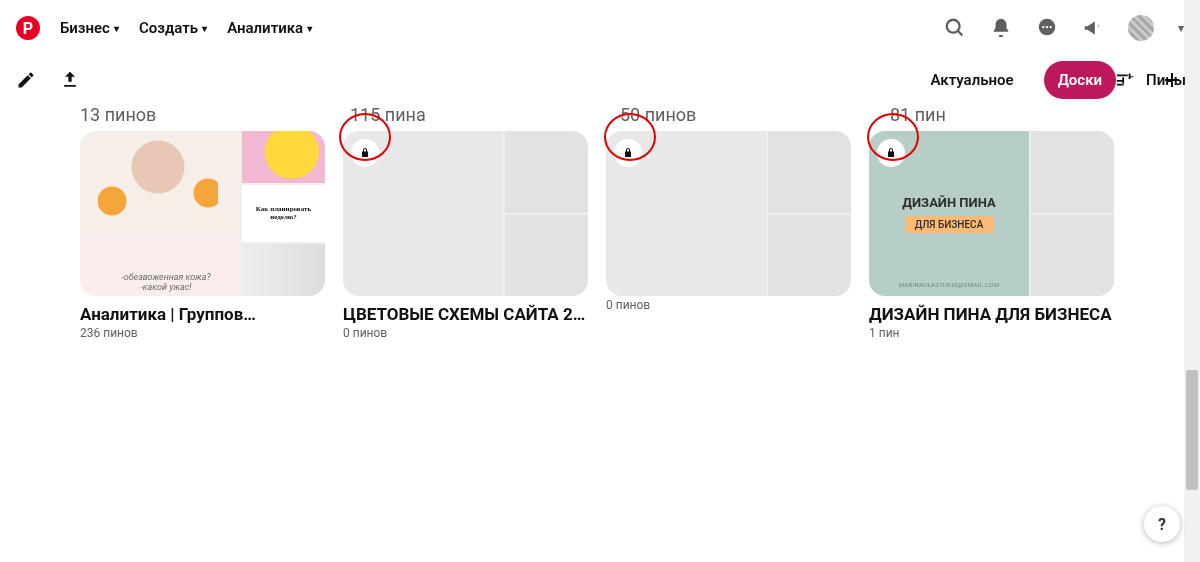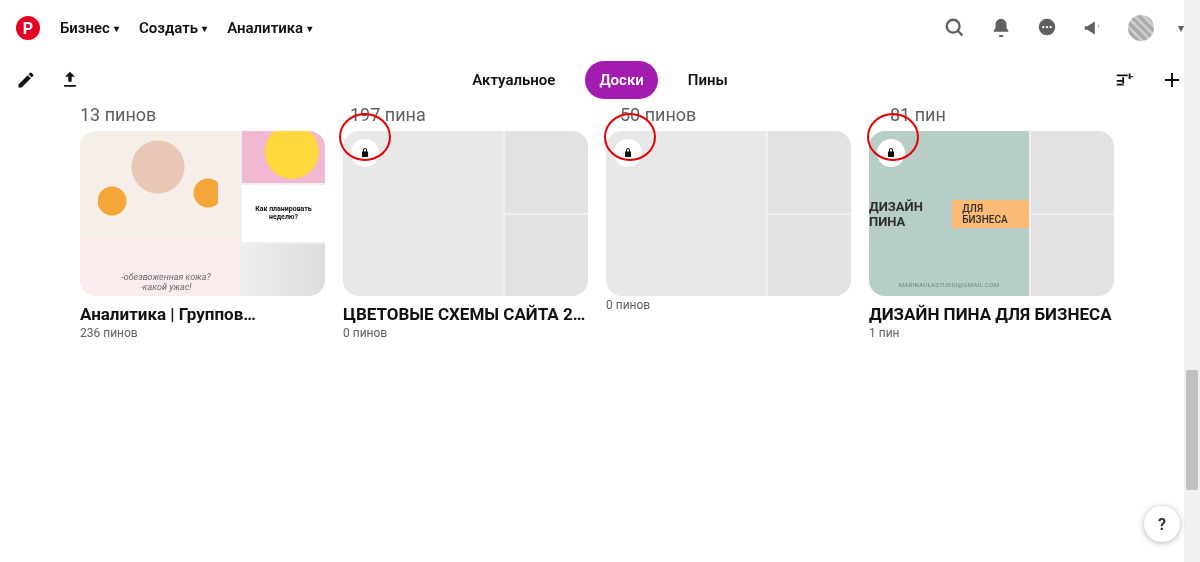--- a/index.html
+++ b/index.html
@@ -5,46 +5,46 @@
   * { box-sizing: border-box; margin: 0; padding: 0; }
   body { font-family: -apple-system, BlinkMacSystemFont, "Segoe UI", Roboto, sans-serif; background: #fff; color: #111; width: 1200px; height: 562px; overflow: hidden; position: relative; }
   .topbar { display: flex; align-items: center; justify-content: space-between; padding: 8px 16px; height: 56px; }
   .tb-left { display: flex; align-items: center; gap: 20px; }
   .logo { width: 24px; height: 24px; background: #e60023; border-radius: 50%; display:flex; align-items:center; justify-content:center; color:#fff; font-weight:bold; font-size:16px; }
   .nav-item { display: flex; align-items: center; gap: 4px; font-weight: 600; font-size: 15px; cursor: pointer; }
   .nav-item .chev { font-size: 10px; }
   .tb-right { display: flex; align-items: center; gap: 24px; }
   .tb-icon { color: #5f5f5f; cursor: pointer; display:flex; align-items:center; justify-content:center; }
   .avatar { width: 26px; height: 26px; border-radius: 50%; background: repeating-linear-gradient(45deg,#aaa,#aaa 3px,#ccc 3px,#ccc 6px); }
-  .subbar { display:flex; align-items:center; justify-content:center; position:relative; height:48px; }
+  .subbar { display:flex; align-items:center; justify-content:flex-end; position:relative; height:48px; }
   .subbar .left-tools { position:absolute; left:16px; display:flex; gap:24px; }
   .subbar .right-tools { position:absolute; right:16px; display:flex; gap:24px; align-items:center; }
   .tabs { display:flex; gap:16px; align-items:center; }
   .tab { font-weight:600; font-size:15px; padding:10px 14px; border-radius:22px; cursor:pointer; }
-  .tab.active { background:#a21caf; color:#fff; }
+  .tab.active { background:#be185d; color:#fff; }
   .content { padding: 0 16px 0 80px; }
   .pins-row { display:flex; gap:25px; margin-bottom:6px;}
   .pins-meta { width:245px; font-size:18px; color:#5f5f5f; }
   .boards { display:flex; gap:18px; flex-wrap:wrap; }
   .board { width:245px; }
   .cover { width:245px; height:165px; border-radius:16px; overflow:hidden; display:flex; gap:2px; position:relative; background:#efefef; cursor:pointer;}
   .cover .big { flex: 0 0 160px; background:#e8e8e8; position:relative; display:flex; align-items:center; justify-content:center; }
   .cover .side { flex:1; display:flex; flex-direction:column; gap:2px; }
   .cover .side div { flex:1; background:#e2e2e2; }
   .lock-badge { position:absolute; top:8px; left:8px; width:28px; height:28px; border-radius:50%; background:#fff; display:flex; align-items:center; justify-content:center; font-size:12px; color:#111; z-index:2;}
   .board-title { font-weight:700; font-size:17px; margin-top:8px; white-space:nowrap; overflow:hidden; text-overflow:ellipsis; }
   .board-count { font-size:12px; color:#5f5f5f; margin-top:2px; }
   
   .b0 .big { background: linear-gradient(180deg,#f6efe9 0%,#f6efe9 65%,#fcecec 65%,#fcecec 100%); }
   .b0 .big::before { content:""; position:absolute; top:6px; left:18px; width:120px; height:96px; background: radial-gradient(circle at 60px 30px,#e8c8b4 26px,transparent 27px), radial-gradient(circle at 14px 64px,#f4a63a 14px,transparent 15px), radial-gradient(circle at 110px 56px,#f4a63a 14px,transparent 15px); border-radius:6px; }
   .b0 .overlay-text { position:absolute; bottom:4px; left:12px; right:0; text-align:center; font-style:italic; font-size:9px; color:#6a6a6a; }
   .b0 .side div:first-child { background: radial-gradient(circle at 60% 40%, #ffd93b 26px, #f1b8d4 28px); }
-  .b0 .side div:nth-child(2) { background:#fff; display:flex; align-items:center; justify-content:center; font-size:7px; font-weight:700; text-align:center; padding:2px;}
+  .b0 .side div:nth-child(2) { background:#fff; display:flex; align-items:center; justify-content:center; font-size:7px; font-weight:700; text-align:center; padding:2px;font-family:Liberation Serif, serif;}
   .b0 .side div:nth-child(3) { background:linear-gradient(90deg,#eee,#ddd); }
-  .b3 .big { background:#b6cec7; display:flex; flex-direction:row; align-items:center; gap:6px;}
+  .b3 .big { background:#b6cec7; display:flex; flex-direction:column; align-items:center; gap:6px;}
   .b3 .big .dp-title { font-weight:700; font-size:13px; color:#2d2d2d;}
   .b3 .big .dp-sub { background:#fdba74; color:#2d2d2d; font-size:10px; padding:3px 10px; font-weight:500;}
   .b3 .big .dp-mail { position:absolute; bottom:8px; font-size:6px; color:#6d847c; letter-spacing:0.3px;}
   
   .annot { position:absolute; border:2px solid #e40000; border-radius:50%; pointer-events:none; z-index:5;}
   .help-btn { position:absolute; right:20px; bottom:20px; width:36px; height:36px; border-radius:50%; background:#fff; box-shadow:0 1px 6px rgba(0,0,0,0.3); display:flex; align-items:center; justify-content:center; font-weight:700; color:#333; cursor:pointer;}
   .vscroll { position:absolute; right:0; top:0; width:16px; height:100%; background:#f1f1f1;}
   .vscroll .thumb { position:absolute; left:2px; width:12px; background:#c0c0c0; border-radius:2px;}
   svg { display:block; }
 </style>
@@ -129,21 +129,21 @@
       <svg width="24" height="24" viewBox="0 0 24 24" fill="#111">
           <path d="M11 5h2v6h6v2h-6v6h-2v-6H5v-2h6V5z"></path>
         </svg>
     </span>
   </div>
 </div>
 
 <div class="content">
   <div class="pins-row">
     <div class="pins-meta">13 пинов</div>
-    <div class="pins-meta">197 пина</div>
+    <div class="pins-meta">115 пина</div>
     <div class="pins-meta">50 пинов</div>
     <div class="pins-meta">81 пин</div>
   </div>
 
   <div class="boards">
 
     <div class="board b0">
       <div class="cover">
         <div class="big">
           <div class="overlay-text">

